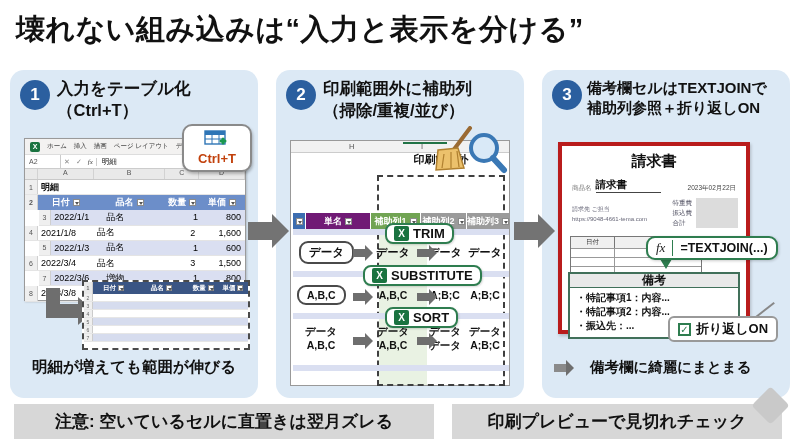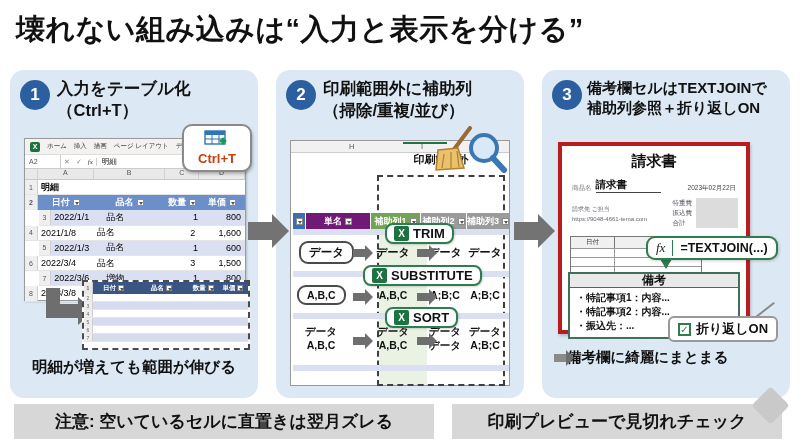--- a/index.html
+++ b/index.html
@@ -146,21 +146,21 @@
   .rm-body { padding:3px 6px 4px; font-weight:bold; font-size:10px; color:#111; line-height:1.4; }
   .conndot { position:absolute; left:176px; top:184px; width:6px; height:6px; border-radius:50%; background:#888; z-index:9; }
   .connline { position:absolute; left:196px; top:260px; width:46px; height:2px; background:#888;
               transform:rotate(-38deg); transform-origin:left center; z-index:2; }
   .callout { position:absolute; left:126px; top:246px; display:flex; align-items:center; gap:5px; background:#fff;
              border:2px solid #999; border-radius:6px; padding:2px 8px; z-index:9; }
   .cbx { width:13px; height:13px; border:2px solid #2e7d4f; background:#fff; color:#2e7d4f; font-weight:bold;
          font-size:10px; line-height:9px; text-align:center; flex:none; }
   .cbx::before { content:"✓"; }
   .callout .cl { font-weight:900; font-size:13px; color:#111; }
-  .caption3 { position:absolute; left:12px; top:278px; display:flex; align-items:center; gap:1px; }
+  .caption3 { position:absolute; left:12px; top:288px; display:flex; align-items:center; gap:24px; }
   .caption3 .txt { font-weight:900; font-size:14.5px; color:#111; }
 
   
   .pill { position:absolute; top:404px; height:35px; background:#d7d7d7; border-radius:0;
           display:flex; align-items:center; justify-content:center; font-weight:900; font-size:17px; color:#111; }
   .pill.left { left:14px; width:420px; }
   .pill.right { left:452px; width:330px; }
   .diamond { position:absolute; left:757px; top:392px; width:27px; height:27px; background:#c9c9c9;
              transform:rotate(45deg); border-radius:4px; z-index:3; }
 </style>

